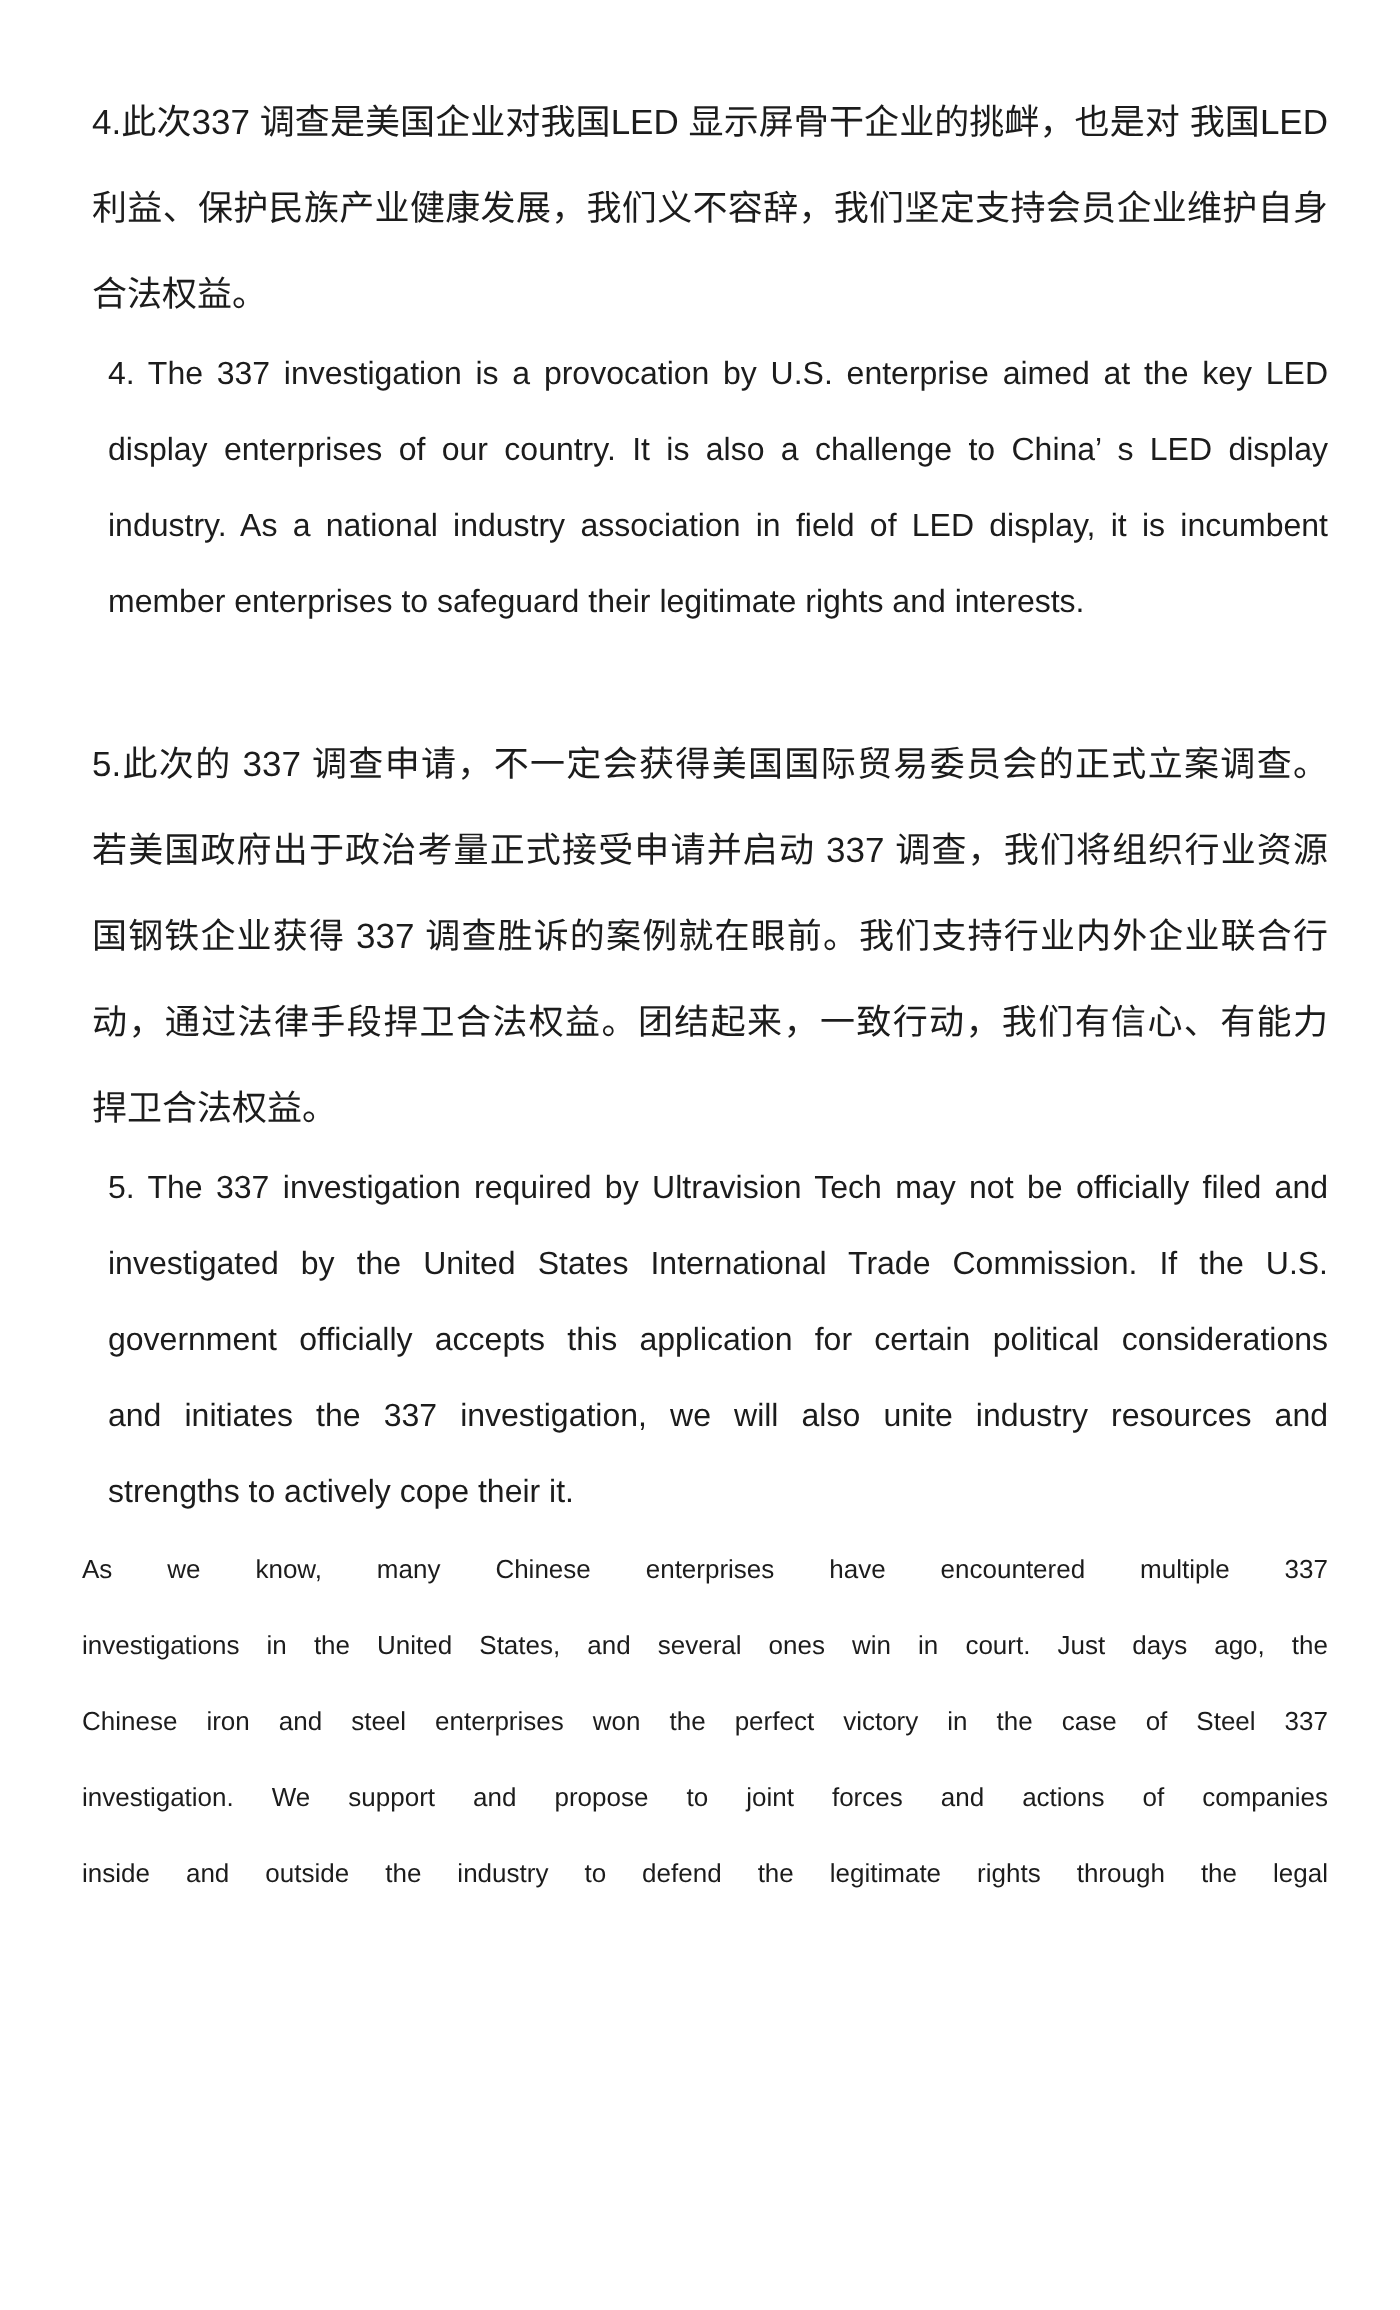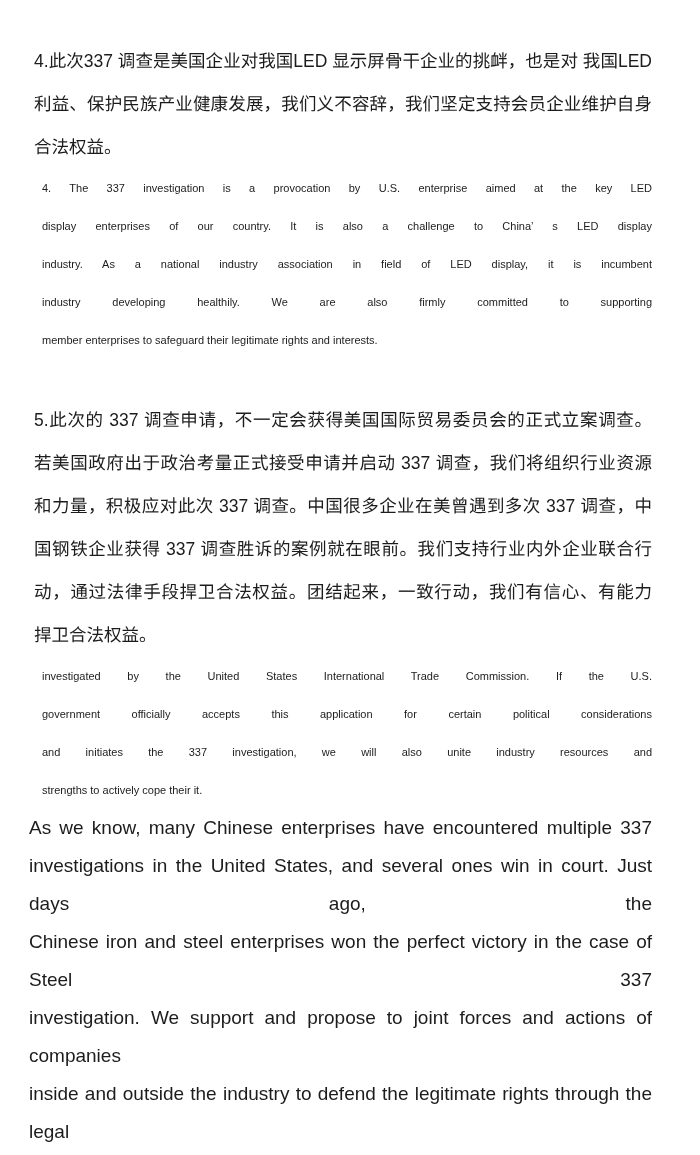--- a/index.html
+++ b/index.html
@@ -10,42 +10,43 @@
   .page {
     position: relative;
     width: 684px;
     height: 1155px;
     box-sizing: border-box;
     background: #ffffff;
     padding: 40px 32px 0 29px;
     font-family: "Liberation Sans", sans-serif;
     color: #1c1c1c;
     overflow: hidden;
+    margin-left: 12px;
   }
   .para {
     margin: 0;
   }
   .para.gap-before {
     margin-top: 40px;
   }
   
   .para.style-zh {
     font-size: 17.5px;
     line-height: 43px;
     margin-left: 5px;
   }
   
   .para.style-en-num {
-    font-size: 11px;
+    font-size: 16px;
     line-height: 38px;
     margin-left: 13px;
   }
   
   .para.style-en-flush {
-    font-size: 19px;
+    font-size: 13px;
     line-height: 38px;
     margin-left: 0;
   }
   .line {
     text-align: justify;
     text-align-last: justify;
     white-space: normal;
   }
   .line.no-stretch {
     text-align-last: left;
@@ -58,32 +59,31 @@
   <div id="doc-body">
       <div class="para style-zh" lang="zh-CN">
         <div class="line">4.此次337 调查是美国企业对我国LED 显示屏骨干企业的挑衅，也是对 我国LED</div>
         <div class="line">利益、保护民族产业健康发展，我们义不容辞，我们坚定支持会员企业维护自身</div>
         <div class="line no-stretch">合法权益。</div>
       </div>
       <div class="para style-en-num" lang="en">
         <div class="line">4. The 337 investigation is a provocation by U.S. enterprise aimed at the key LED</div>
         <div class="line">display enterprises of our country. It is also a challenge to China’ s LED display</div>
         <div class="line">industry.  As a national industry association in field of LED display, it is incumbent</div>
-        <div class="line">industry developing healthily.  We are also firmly committed to supporting</div>
         <div class="line no-stretch">member enterprises to safeguard their legitimate rights and interests.</div>
       </div>
       <div class="para style-zh gap-before" lang="zh-CN">
         <div class="line">5.此次的 337 调查申请，不一定会获得美国国际贸易委员会的正式立案调查。</div>
         <div class="line">若美国政府出于政治考量正式接受申请并启动 337 调查，我们将组织行业资源</div>
-        <div class="line">和力量，积极应对此次 337 调查。中国很多企业在美曾遇到多次 337 调查，中</div>
         <div class="line">国钢铁企业获得 337 调查胜诉的案例就在眼前。我们支持行业内外企业联合行</div>
         <div class="line">动，通过法律手段捍卫合法权益。团结起来，一致行动，我们有信心、有能力</div>
         <div class="line no-stretch">捍卫合法权益。</div>
       </div>
       <div class="para style-en-num" lang="en">
+        <div class="line">5.  The 337 investigation required by Ultravision Tech may not be officially filed and</div>
         <div class="line">investigated by the  United States International Trade Commission. If the U.S.</div>
         <div class="line">government officially accepts this application for certain political considerations</div>
         <div class="line">and initiates the 337 investigation, we will also unite industry resources and</div>
         <div class="line no-stretch">strengths to actively cope their it.</div>
       </div>
       <div class="para style-en-flush" lang="en">
         <div class="line">As we know, many Chinese enterprises have encountered multiple 337</div>
         <div class="line">investigations in the United States, and several ones win in court. Just days ago, the</div>
         <div class="line">Chinese iron and steel enterprises won the perfect victory in the case of Steel 337</div>
         <div class="line">investigation. We support and propose to joint forces and actions of companies</div>

